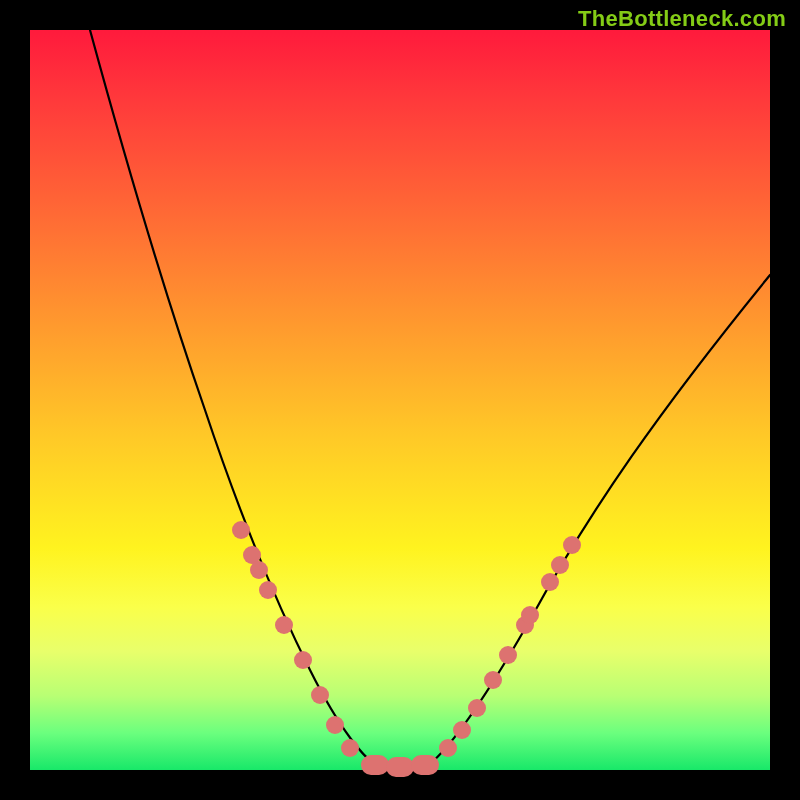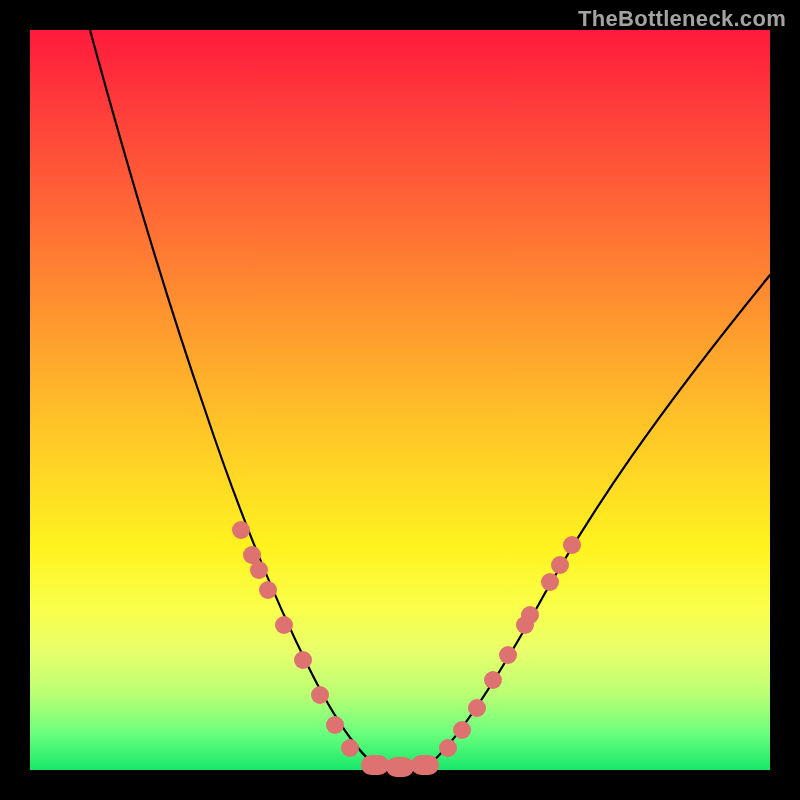--- a/index.html
+++ b/index.html
@@ -38,21 +38,21 @@
       #e8ff6b 84%,
       #b8ff74 90%,
       #6bff7e 95%,
       #18e869 100%
     );
   }
   .watermark {
     position: absolute;
     top: 6px;
     right: 14px;
-    color: #a3a3a3;
+    color: #84cc16;
     font-size: 22px;
     font-weight: 600;
     letter-spacing: 0.3px;
     user-select: none;
   }
   svg.curve {
     position: absolute;
     left: 0;
     top: 0;
     width: 740px;

